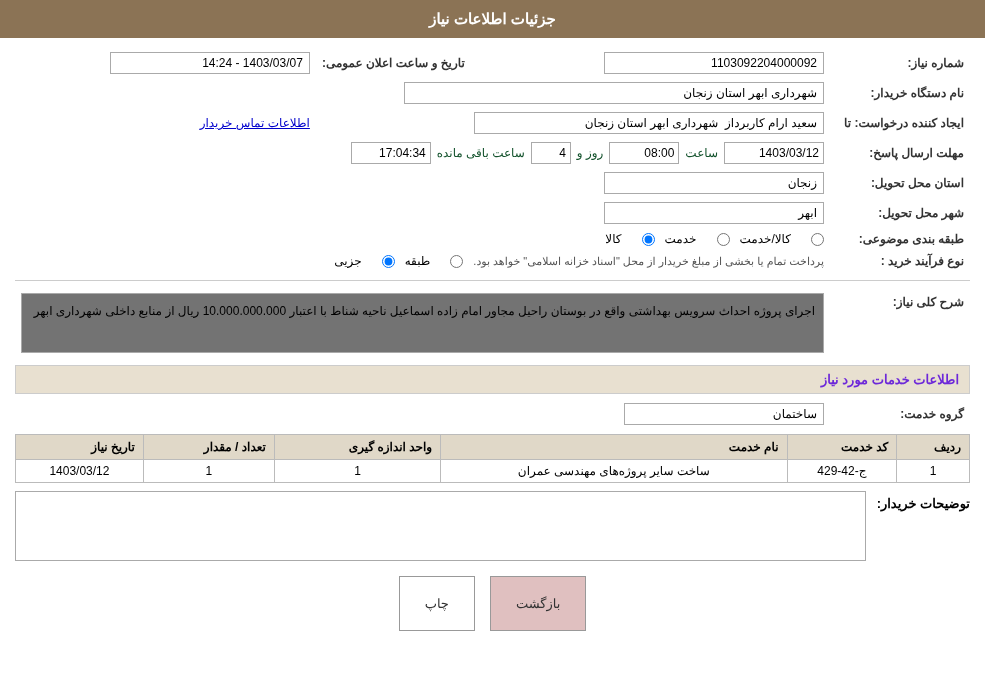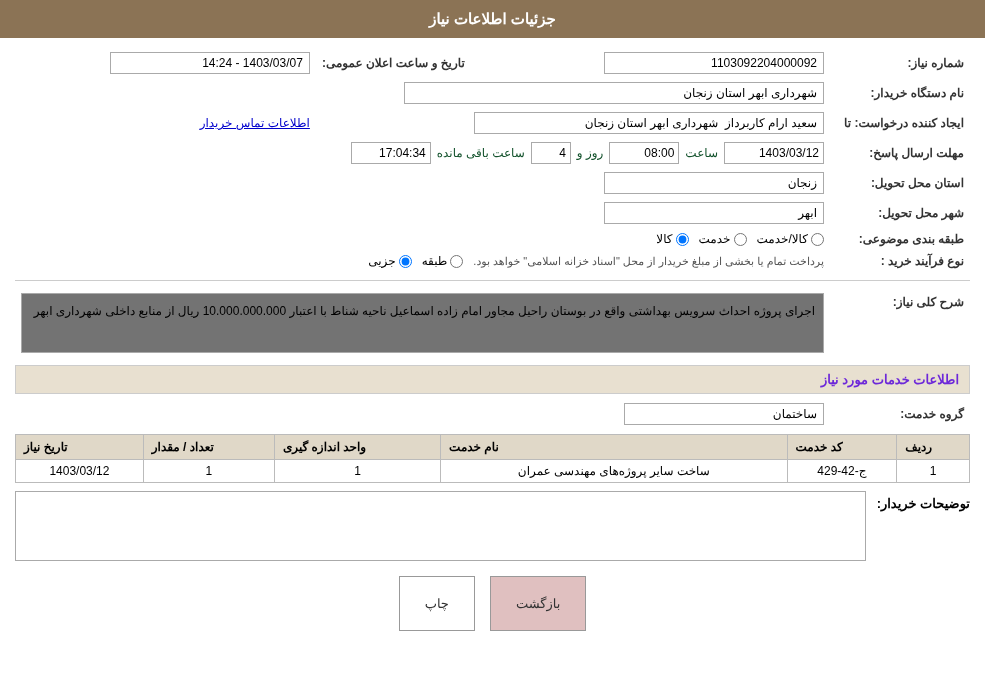--- a/index.html
+++ b/index.html
@@ -79,21 +79,21 @@
     }
     .radio-group {
       display: flex;
       gap: 10px;
       align-items: center;
       direction: rtl;
     }
     .radio-item {
       display: flex;
       align-items: center;
-      gap: 3px;
+      gap: 20px;
       justify-content: space-between;
     }
     .divider {
       border: none;
       border-top: 1px solid #ccc;
       margin: 8px 0;
     }
     .description-box {
       border: 1px solid #aaa;
       padding: 8px;
@@ -117,21 +117,21 @@
     }
     .services-table {
       width: 100%;
       border-collapse: collapse;
       margin-bottom: 8px;
     }
     .services-table th {
       background: #e0d8c8;
       border: 1px solid #bbb;
       padding: 5px 8px;
-      text-align: left;
+      text-align: right;
       font-size: 12px;
       font-weight: bold;
     }
     .services-table td {
       border: 1px solid #bbb;
       padding: 4px 8px;
       text-align: center;
       font-size: 12px;
     }
     .buyer-notes-row {

